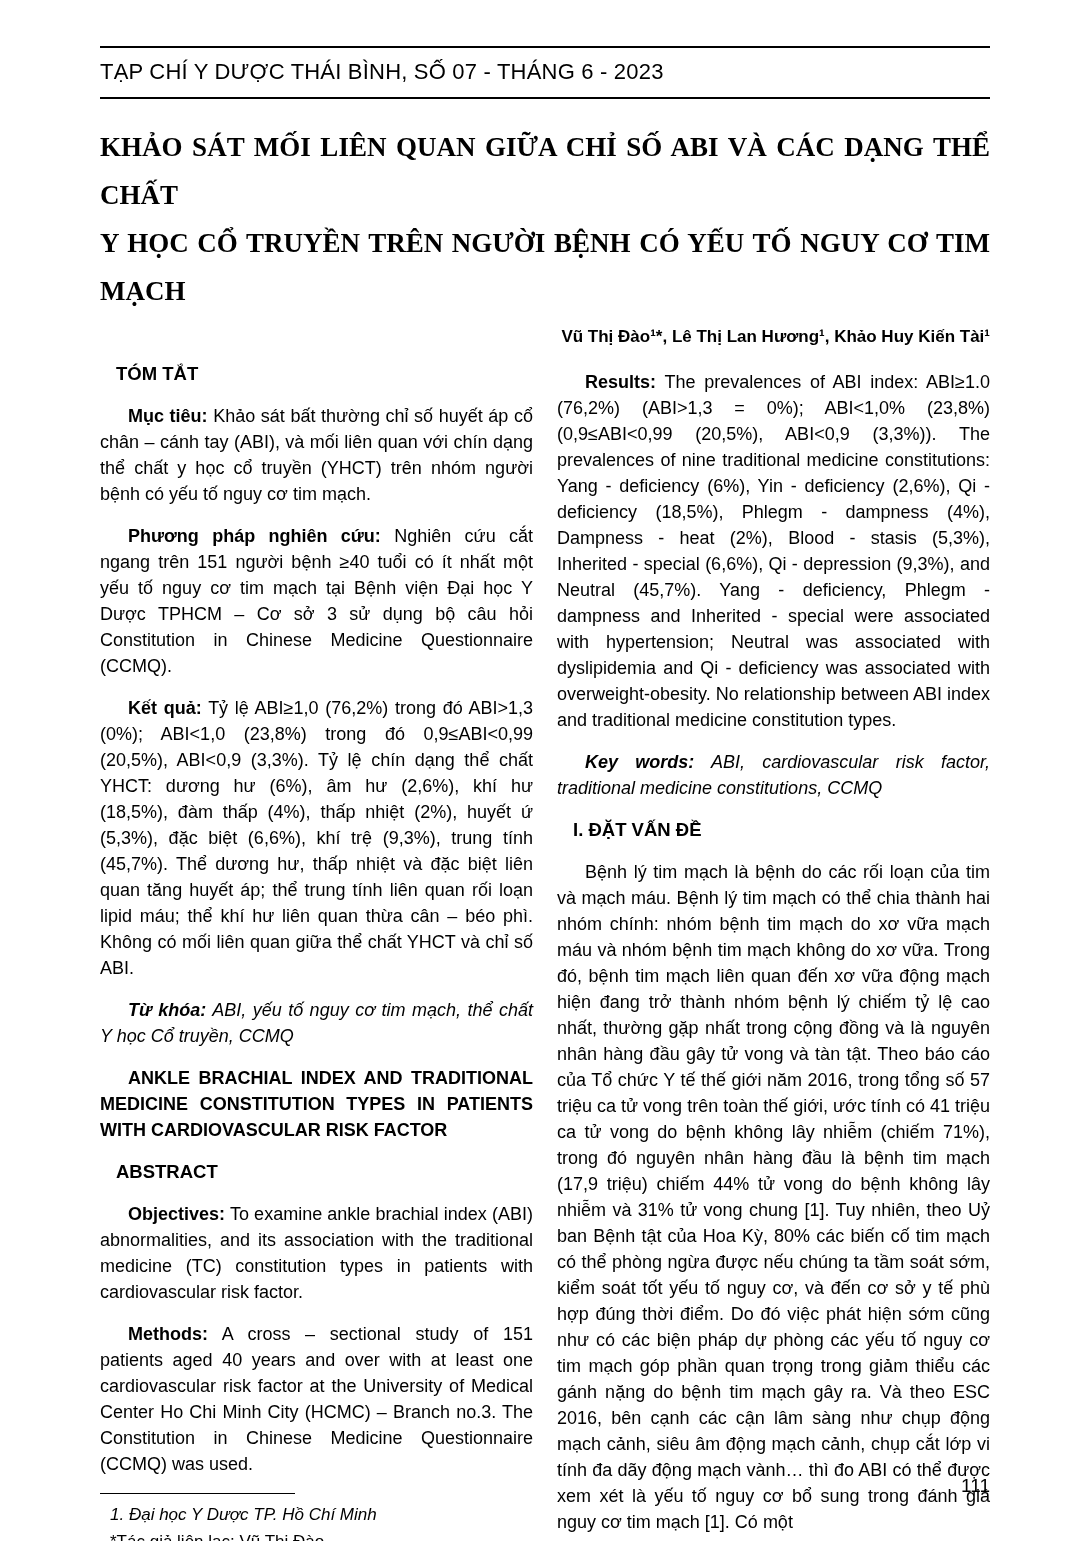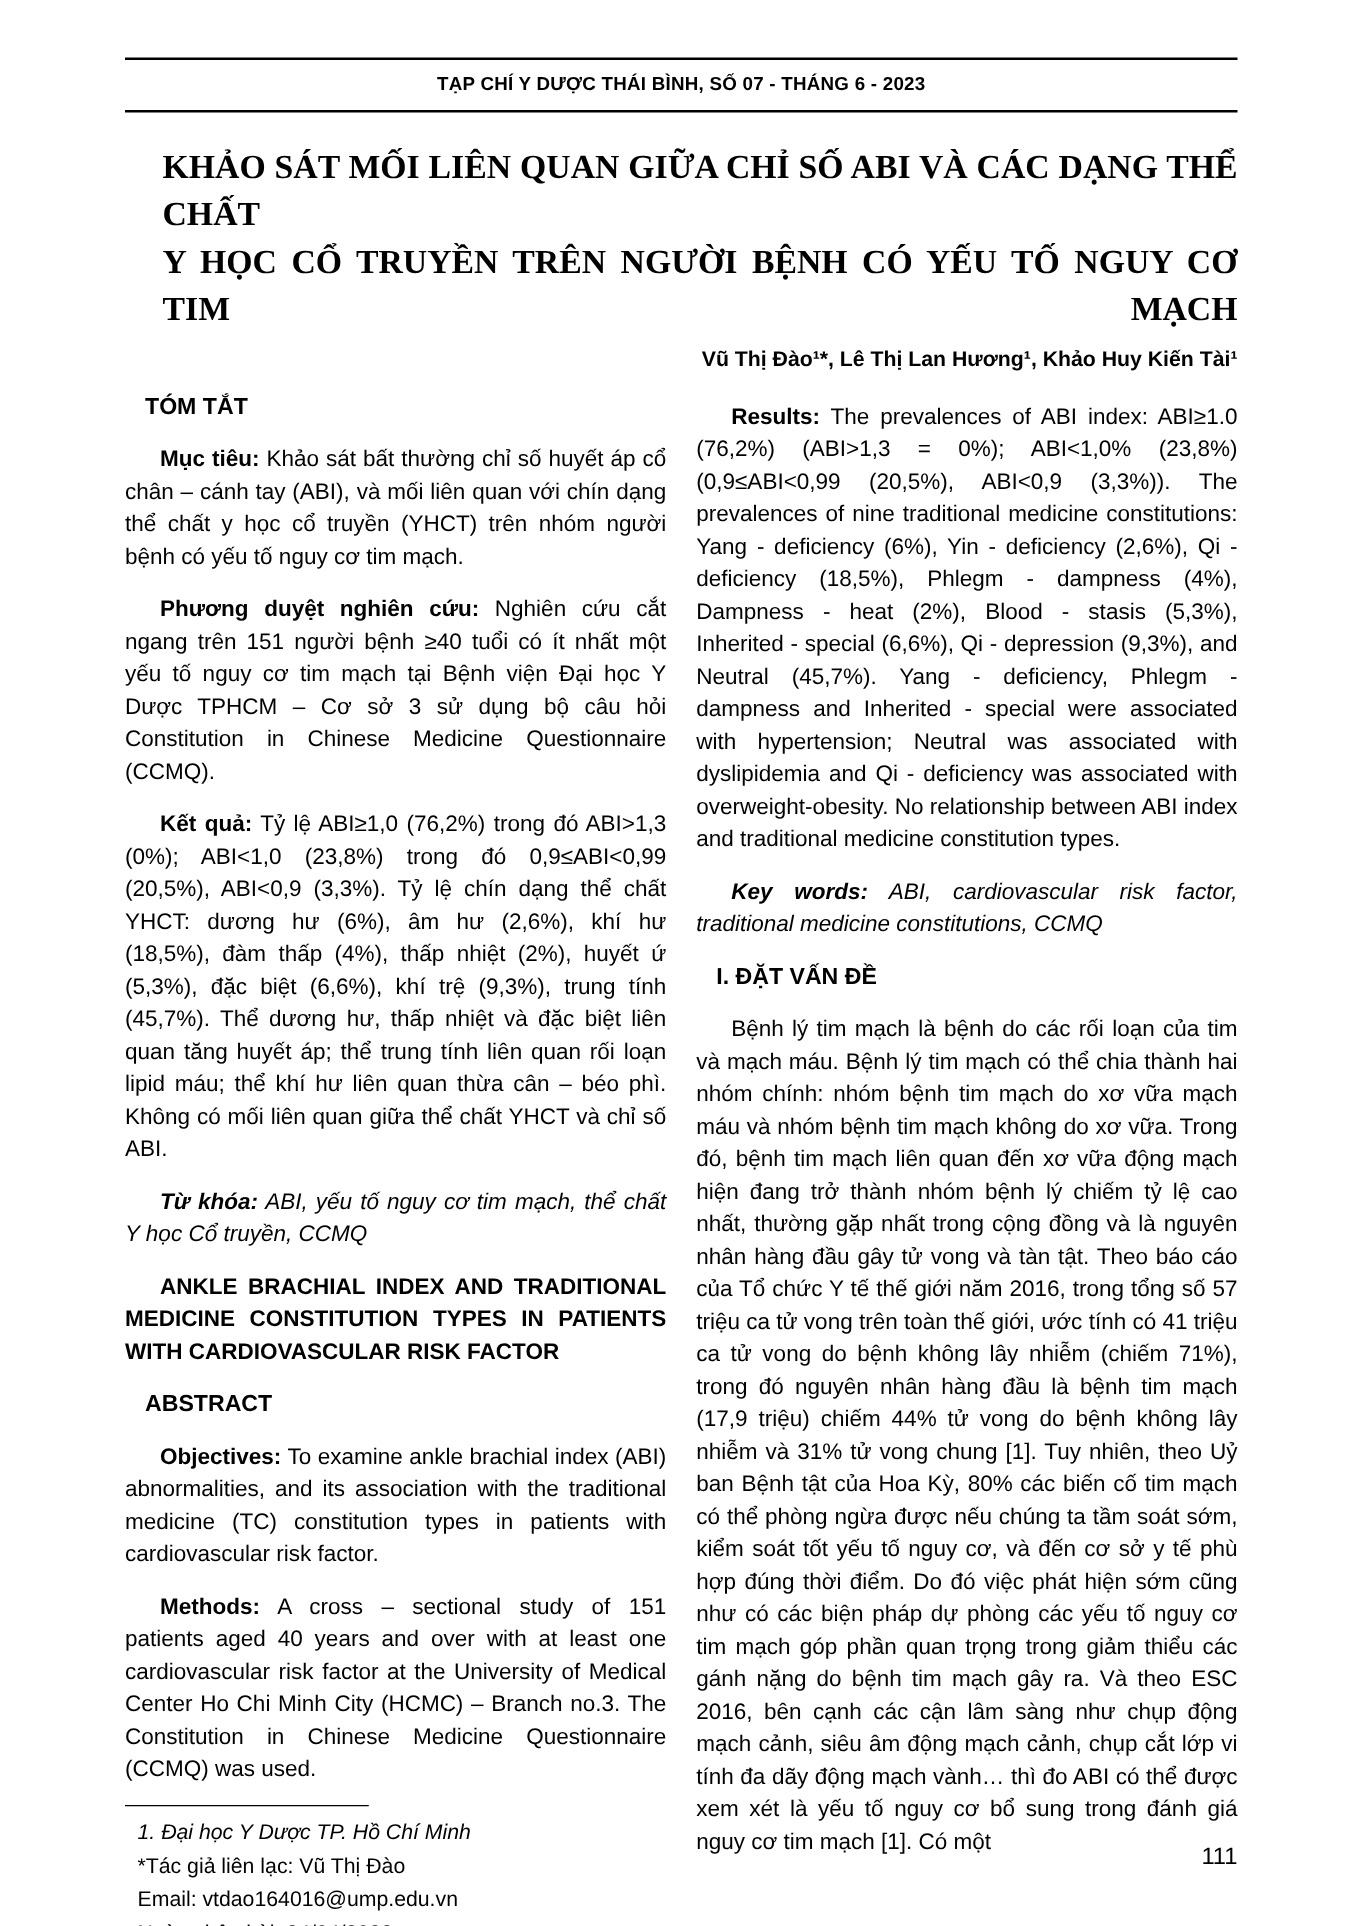--- a/index.html
+++ b/index.html
@@ -6,31 +6,30 @@
   html, body { margin: 0; padding: 0; }
   body {
     width: 1090px; height: 1541px;
     background: #ffffff; color: #000000;
     font-family: "Liberation Sans", "DejaVu Sans", sans-serif;
     position: relative; overflow: hidden;
   }
   .page { padding: 46px 100px 0 100px; }
   .head-rule { border-top: 2px solid #000; height: 0; }
   .journal-name {
-    text-align: center; font-weight: 700; font-size: 15px;
+    font-weight: 400; font-size: 22px;
     letter-spacing: .2px; padding: 11px 0 12px 0;
   }
   .title {
     font-family: "Liberation Serif", "DejaVu Serif", serif;
     font-size: 27px; font-weight: 700; margin: 24px 0 0 0;
   }
   .title-line {
     display: block; text-align: justify; text-align-last: justify;
-    line-height: 38px;
-    margin-left: 30px;
+    line-height: 48px;
   }
   .authors { text-align: right; font-weight: 700; font-size: 17px; margin: 12px 0 6px 0; }
   .columns { display: flex; gap: 24px; margin-top: 4px; }
   .col { flex: 1 1 0; min-width: 0; font-size: 18px; line-height: 26px; text-align: justify; }
   .col p { margin: 16px 0; text-indent: 28px; }
   .h {
     font-size: 18.5px; font-weight: 700; margin: 8px 0 2px 0;
     text-indent: 16px; line-height: 26px; text-align: left;
   }
   .italic { font-style: italic; }
@@ -57,21 +56,21 @@
 
   <div class="authors">Vũ Thị Đào¹*, Lê Thị Lan Hương¹, Khảo Huy Kiến Tài¹</div>
 
   <div class="columns">
 
     <div class="col">
       <h2 class="h">TÓM TẮT</h2>
 
       <p><b class="lead">Mục tiêu:</b> <span>Khảo sát bất thường chỉ số huyết áp cổ chân – cánh tay (ABI), và mối liên quan với chín dạng thể chất y học cổ truyền (YHCT) trên nhóm người bệnh có yếu tố nguy cơ tim mạch.</span></p>
 
-      <p><b class="lead">Phương duyệt nghiên cứu:</b> <span>Nghiên cứu cắt ngang trên 151 người bệnh ≥40 tuổi có ít nhất một yếu tố nguy cơ tim mạch tại Bệnh viện Đại học Y Dược TPHCM – Cơ sở 3 sử dụng bộ câu hỏi Constitution in Chinese Medicine Questionnaire (CCMQ).</span></p>
+      <p><b class="lead">Phương pháp nghiên cứu:</b> <span>Nghiên cứu cắt ngang trên 151 người bệnh ≥40 tuổi có ít nhất một yếu tố nguy cơ tim mạch tại Bệnh viện Đại học Y Dược TPHCM – Cơ sở 3 sử dụng bộ câu hỏi Constitution in Chinese Medicine Questionnaire (CCMQ).</span></p>
 
       <p><b class="lead">Kết quả:</b> <span>Tỷ lệ ABI≥1,0 (76,2%) trong đó ABI&gt;1,3 (0%); ABI&lt;1,0 (23,8%) trong đó 0,9≤ABI&lt;0,99 (20,5%), ABI&lt;0,9 (3,3%). Tỷ lệ chín dạng thể chất YHCT: dương hư (6%), âm hư (2,6%), khí hư (18,5%), đàm thấp (4%), thấp nhiệt (2%), huyết ứ (5,3%), đặc biệt (6,6%), khí trệ (9,3%), trung tính (45,7%). Thể dương hư, thấp nhiệt và đặc biệt liên quan tăng huyết áp; thể trung tính liên quan rối loạn lipid máu; thể khí hư liên quan thừa cân – béo phì. Không có mối liên quan giữa thể chất YHCT và chỉ số ABI.</span></p>
 
       <p class="italic"><b class="lead">Từ khóa:</b> <span>ABI, yếu tố nguy cơ tim mạch, thể chất Y học Cổ truyền, CCMQ</span></p>
 
       <p class="en-title">ANKLE BRACHIAL INDEX AND TRADITIONAL MEDICINE CONSTITUTION TYPES IN PATIENTS WITH CARDIOVASCULAR RISK FACTOR</p>
 
       <h2 class="h">ABSTRACT</h2>
 
       <p><b class="lead">Objectives:</b> <span>To examine ankle brachial index (ABI) abnormalities, and its association with the traditional medicine (TC) constitution types in patients with cardiovascular risk factor.</span></p>

